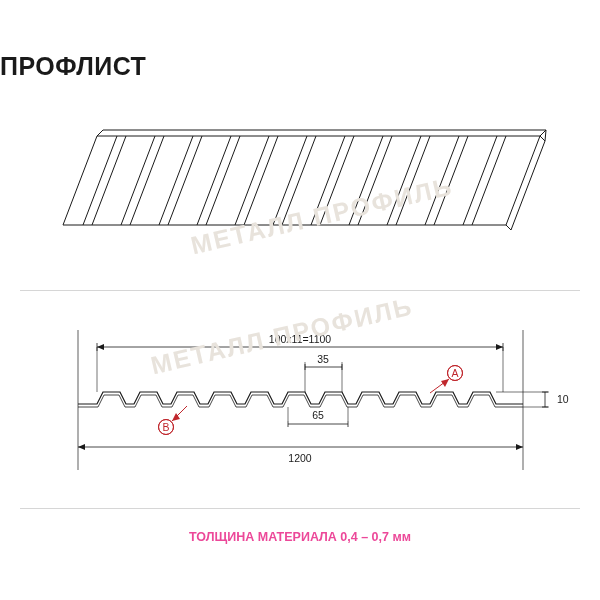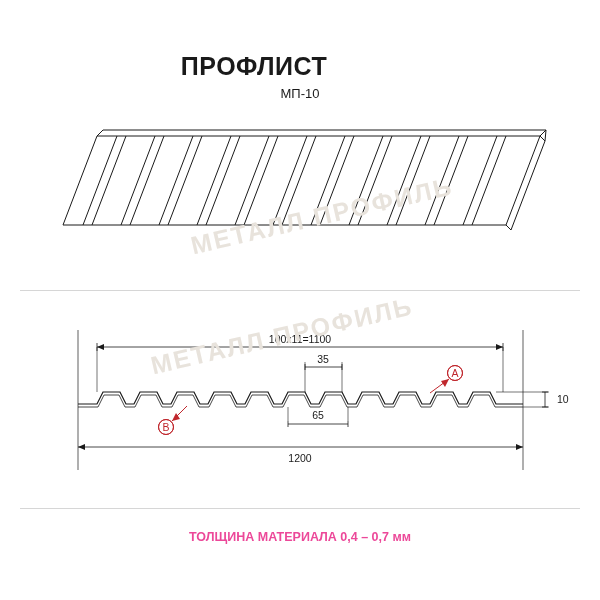--- a/index.html
+++ b/index.html
@@ -15,21 +15,21 @@
     width: 600px;
     height: 600px;
     background: #ffffff;
     overflow: hidden;
   }
   .title {
     position: absolute;
     top: 52px;
     left: 0;
     width: 508px;
-    text-align: center;
+    text-align: left;
     font-size: 25px;
     font-weight: bold;
     letter-spacing: 0.5px;
     color: #1a1a1a;
   }
   .subtitle {
     position: absolute;
     top: 86px;
     left: 0;
     width: 600px;
@@ -96,21 +96,20 @@
     fill: #c0272d;
     font-family: "Liberation Sans", sans-serif;
   }
 </style>
 </head>
 <body>
 
 <div id="page">
 
   <div class="title">ПРОФЛИСТ</div>
-  <div class="subtitle">МП-10</div>
 
   <div class="divider" id="div-top"></div>
 
   <svg class="layer" viewBox="0 0 600 600">
     <g fill="none" stroke="#1a1a1a" stroke-width="1" stroke-linejoin="miter">
 
       <path d="M97 136 L540 136"></path>
 
       <path d="M63 225 L506 225"></path>
 

